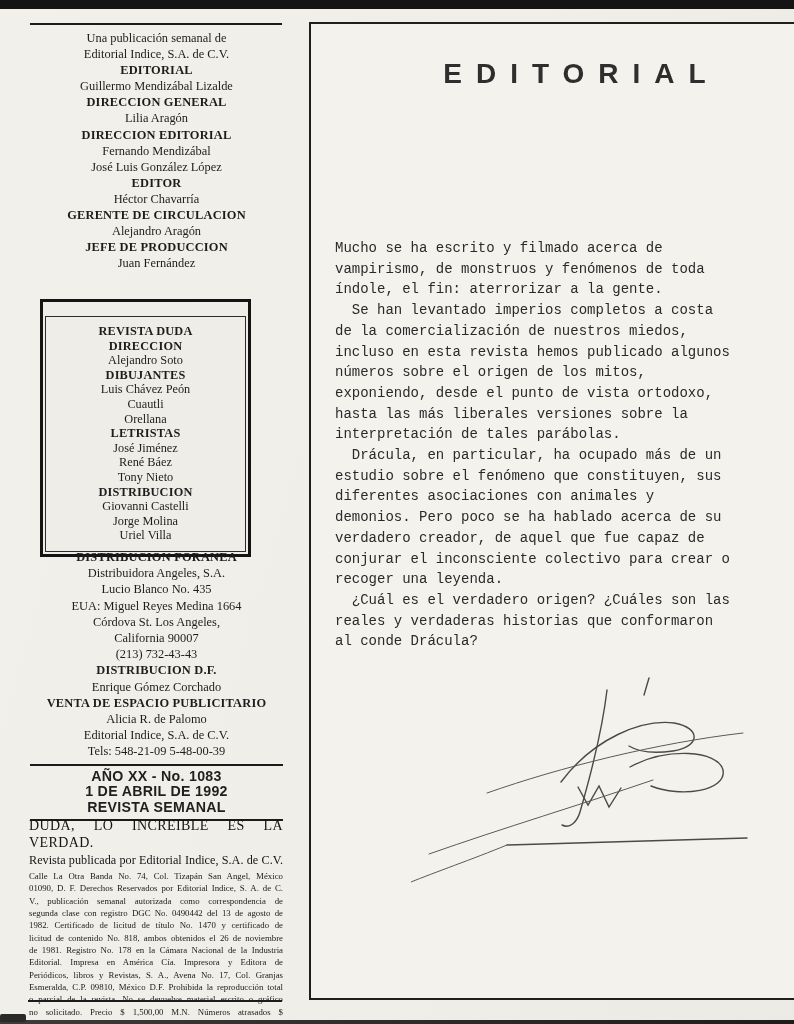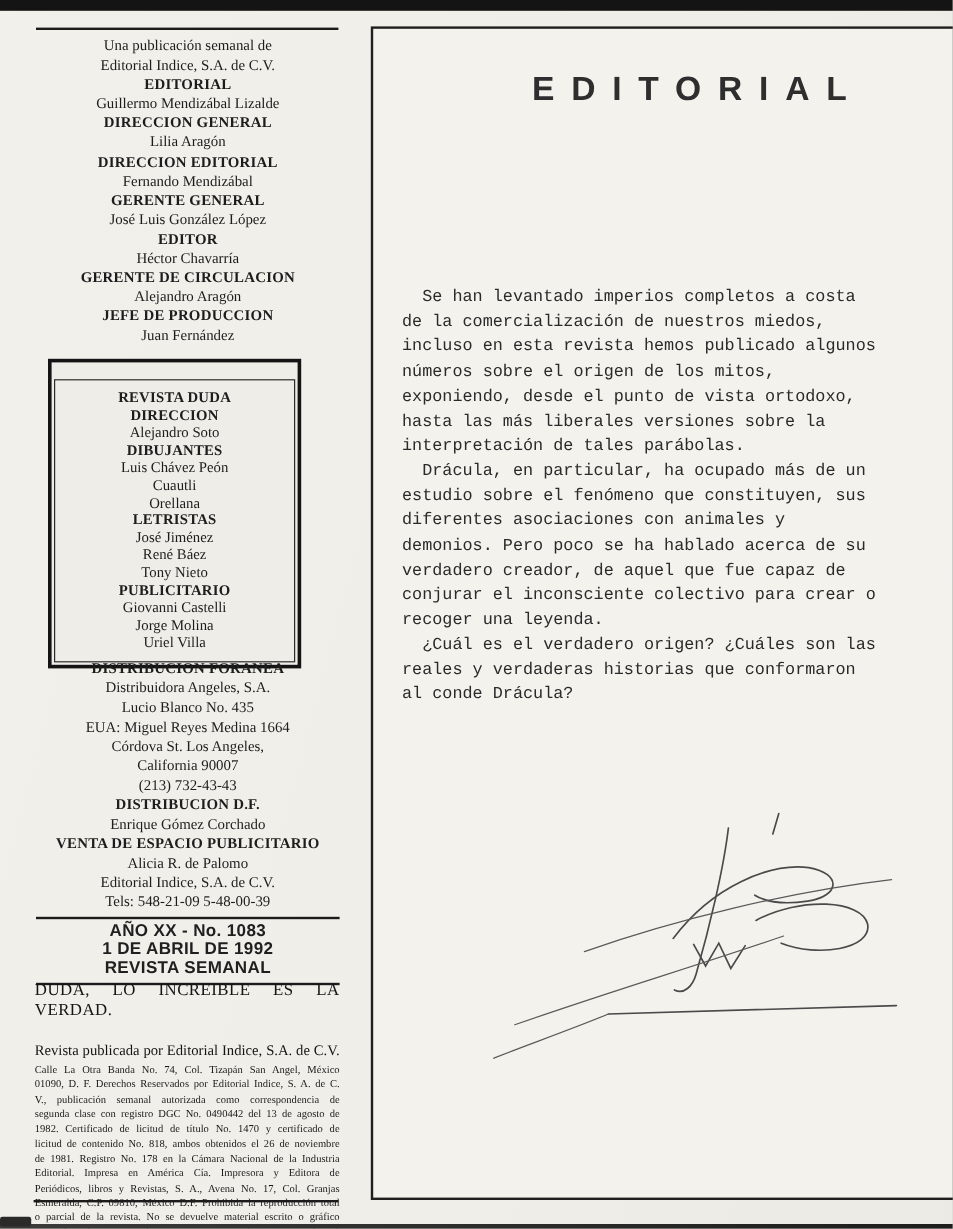--- a/index.html
+++ b/index.html
@@ -34,21 +34,21 @@
 
   .issue-box { position:absolute; top:764px; left:2px; right:2px;
     border-top:2px solid #1b1b1b; border-bottom:2px solid #1b1b1b;
     padding:3px 0 4px; text-align:center;
     font-family:"Liberation Sans", sans-serif; font-weight:bold;
     font-size:14.2px; line-height:15.3px; color:#1f1f1f; letter-spacing:.3px; }
 
   .legal { position:absolute; top:817px; left:1px; right:2px; color:#151515; }
   .slogan { font-weight:normal; font-size:14px; line-height:17px;
     text-align:justify; text-align-last:justify; letter-spacing:.4px; }
-  .publisher { font-size:12.2px; line-height:16px; margin-top:16px;
+  .publisher { font-size:12.2px; line-height:16px; margin-top:1px;
     text-align:justify; text-align-last:justify; }
   .fine-print { font-size:8.8px; line-height:12.35px; margin-top:2px;
     text-align:justify; word-spacing:1.6px; color:#1a1a1a; }
 
   
   .editorial-panel { position:absolute; left:309px; top:22px; width:487px; height:978px;
     box-sizing:border-box; border:2px solid #1f1f1f; background:#f3f2ed; }
   .ed-title { margin:0; position:absolute; top:34px; left:0; right:0;
     text-align:center; padding-left:58px;
     font-family:"Liberation Sans", sans-serif; font-weight:bold;
@@ -74,21 +74,20 @@
 
     <div class="masthead">
       <div>Una publicación semanal de</div>
       <div>Editorial Indice, S.A. de C.V.</div>
       <div class="b">EDITORIAL</div>
       <div>Guillermo Mendizábal Lizalde</div>
       <div class="b">DIRECCION GENERAL</div>
       <div>Lilia Aragón</div>
       <div class="b">DIRECCION EDITORIAL</div>
       <div>Fernando Mendizábal</div>
-      <div class="b">GERENTE GENERAL</div>
       <div>José Luis González López</div>
       <div class="b">EDITOR</div>
       <div>Héctor Chavarría</div>
       <div class="b">GERENTE DE CIRCULACION</div>
       <div>Alejandro Aragón</div>
       <div class="b">JEFE DE PRODUCCION</div>
       <div>Juan Fernández</div>
     </div>
 
     <div class="staff-box">
@@ -97,21 +96,21 @@
         <div class="b">DIRECCION</div>
         <div>Alejandro Soto</div>
         <div class="b">DIBUJANTES</div>
         <div>Luis Chávez Peón</div>
         <div>Cuautli</div>
         <div>Orellana</div>
         <div class="b">LETRISTAS</div>
         <div>José Jiménez</div>
         <div>René Báez</div>
         <div>Tony Nieto</div>
-        <div class="b">PUBLICITARIO</div>
+        <div class="b">DISTRIBUCION</div>
         <div>Giovanni Castelli</div>
         <div>Jorge Molina</div>
         <div>Uriel Villa</div>
       </div>
     </div>
 
     <div class="distribution">
       <div class="b">DISTRIBUCION FORANEA</div>
       <div>Distribuidora Angeles, S.A.</div>
       <div>Lucio Blanco No. 435</div>
@@ -139,20 +138,21 @@
       <div class="fine-print">Calle La Otra Banda No. 74, Col. Tizapán San Angel, México 01090, D. F. Derechos Reservados por Editorial Indice, S. A. de C. V., publicación semanal autorizada como correspondencia de segunda clase con registro DGC No. 0490442 del 13 de agosto de 1982. Certificado de licitud de título No. 1470 y certificado de licitud de contenido No. 818, ambos obtenidos el 26 de noviembre de 1981. Registro No. 178 en la Cámara Nacional de la Industria Editorial. Impresa en América Cía. Impresora y Editora de Periódicos, libros y Revistas, S. A., Avena No. 17, Col. Granjas Esmeralda, C.P. 09810, México D.F. Prohibida la reproducción total o parcial de la revista. No se devuelve material escrito o gráfico no solicitado. Precio $ 1,500,00 M.N. Números atrasados $ 1,800,00 M.N.</div>
     </div>
 
     <div class="rule rule-bottom"></div>
   </div>
 
   <div class="editorial-panel">
     <h1 class="ed-title">EDITORIAL</h1>
 
     <div class="ed-body">
+      <p>Mucho se ha escrito y filmado acerca de vampirismo, de monstruos y fenómenos de toda índole, el fin: aterrorizar a la gente.</p>
       <p class="ind">Se han levantado imperios completos a costa de la comercialización de nuestros miedos, incluso en esta revista hemos publicado algunos números sobre el origen de los mitos, exponiendo, desde el punto de vista ortodoxo, hasta las más liberales versiones sobre la interpretación de tales parábolas.</p>
       <p class="ind">Drácula, en particular, ha ocupado más de un estudio sobre el fenómeno que constituyen, sus diferentes asociaciones con animales y demonios. Pero poco se ha hablado acerca de su verdadero creador, de aquel que fue capaz de conjurar el inconsciente colectivo para crear o recoger una leyenda.</p>
       <p class="ind">¿Cuál es el verdadero origen? ¿Cuáles son las reales y verdaderas historias que conformaron al conde Drácula?</p>
     </div>
 
     <svg class="signature" viewBox="0 0 350 235" xmlns="http://www.w3.org/2000/svg" aria-hidden="true">
 
       <path d="M238,16 L233,33"></path>
 
       <path d="M196,28 C192,62 180,112 169,150 C166,160 159,167 151,163"></path>

